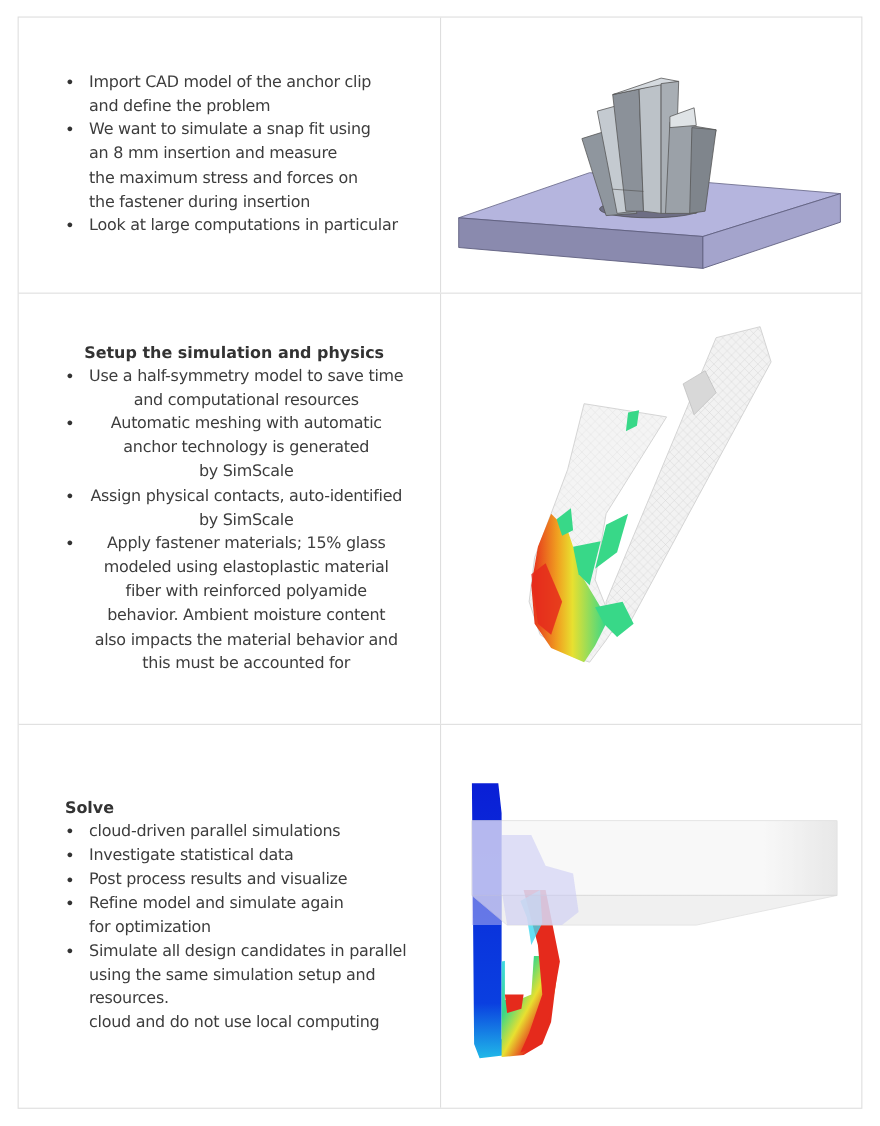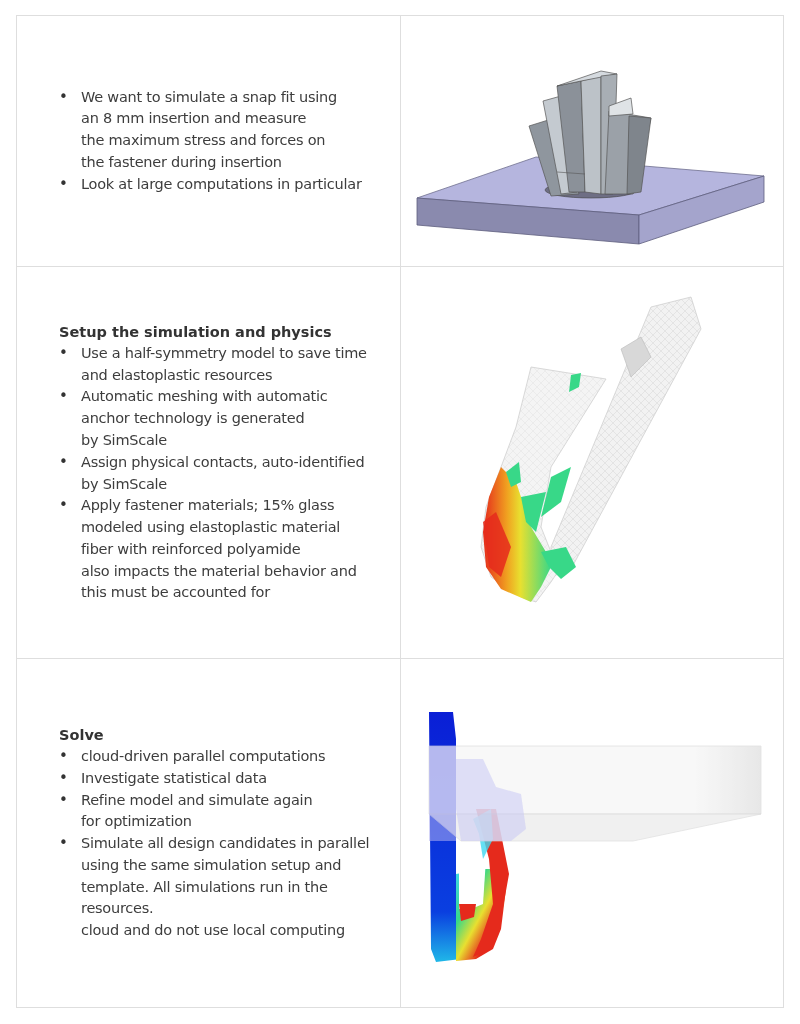--- a/index.html
+++ b/index.html
@@ -4,21 +4,21 @@
   <style>
     html, body { margin: 0; padding: 0; background: #ffffff; }
     body { width: 800px; height: 1024px; position: relative; overflow: hidden;
       font-family: "DejaVu Sans", sans-serif; color: #3a3a3a; }
     .grid { position: absolute; left: 16px; top: 15px; width: 768px; height: 993px;
       border: 1px solid #dedede; box-sizing: border-box; }
     .row { position: absolute; left: 0; width: 766px; display: flex;
       border-bottom: 1px solid #dedede; box-sizing: border-box; }
     .row:last-child { border-bottom: none; justify-content: center; }
     .row-1 { top: 0; height: 251px; }
-    .row-2 { top: 251px; height: 392px; }
+    .row-2 { top: 251px; height: 392px; text-align: center; }
     .row-3 { top: 643px; height: 348px; }
     .cell-text { width: 384px; border-right: 1px solid #dedede; box-sizing: border-box;
       display: flex; align-items: center; }
     .cell-image { width: 382px; position: relative; }
     .content { padding-left: 42px; padding-right: 10px; }
     .heading { font-weight: bold; font-size: 14.5px; line-height: 22px; color: #333; margin: 0; }
     ul { margin: 0; padding: 0; list-style: none; }
     li { position: relative; padding-left: 22px; font-size: 14.5px; line-height: 21.8px;
       letter-spacing: -0.25px; color: #3d3d3d; }
     li::before { content: "•"; position: absolute; left: 0; top: 0; font-size: 15px; color: #333; }
@@ -28,20 +28,24 @@
 </head>
 <body>
 
 <div class="grid">
 
   <div class="row row-1">
     <div class="cell-text">
       <div class="content">
         <ul>
           <li>
+            <span class="line">Import CAD model of the anchor clip</span>
+            <span class="line">and define the problem</span>
+          </li>
+          <li>
             <span class="line">We want to simulate a snap fit using</span>
             <span class="line">an 8 mm insertion and measure</span>
             <span class="line">the maximum stress and forces on</span>
             <span class="line">the fastener during insertion</span>
           </li>
           <li>
             <span class="line">Look at large computations in particular</span>
           </li>
         </ul>
       </div>
@@ -71,35 +75,36 @@
     </div>
   </div>
 
   <div class="row row-2">
     <div class="cell-text">
       <div class="content">
         <p class="heading">Setup the simulation and physics</p>
         <ul>
           <li>
             <span class="line">Use a half-symmetry model to save time</span>
-            <span class="line">and elastoplastic resources</span>
+            <span class="line">and computational resources</span>
           </li>
           <li>
             <span class="line">Automatic meshing with automatic</span>
             <span class="line">anchor technology is generated</span>
             <span class="line">by SimScale</span>
           </li>
           <li>
             <span class="line">Assign physical contacts, auto-identified</span>
             <span class="line">by SimScale</span>
           </li>
           <li>
             <span class="line">Apply fastener materials; 15% glass</span>
             <span class="line">modeled using elastoplastic material</span>
             <span class="line">fiber with reinforced polyamide</span>
+            <span class="line">behavior. Ambient moisture content</span>
             <span class="line">also impacts the material behavior and</span>
             <span class="line">this must be accounted for</span>
           </li>
         </ul>
       </div>
     </div>
     <div class="cell-image">
       <svg width="382" height="390" viewBox="0 0 382 390">
         <defs>
           <pattern id="mesh" width="8" height="8" patternUnits="userSpaceOnUse">
@@ -131,33 +136,35 @@
       </svg>
     </div>
   </div>
 
   <div class="row row-3">
     <div class="cell-text">
       <div class="content">
         <p class="heading">Solve</p>
         <ul>
           <li>
-            <span class="line">cloud-driven parallel computations</span>
+            <span class="line">cloud-driven parallel simulations</span>
           </li>
           <li>
             <span class="line">Investigate statistical data</span>
+          </li>
+          <li>
+            <span class="line">Post process results and visualize</span>
           </li>
           <li>
             <span class="line">Refine model and simulate again</span>
             <span class="line">for optimization</span>
           </li>
           <li>
             <span class="line">Simulate all design candidates in parallel</span>
             <span class="line">using the same simulation setup and</span>
-            <span class="line">template. All simulations run in the</span>
             <span class="line">resources.</span>
             <span class="line">cloud and do not use local computing</span>
           </li>
         </ul>
       </div>
     </div>
     <div class="cell-image">
       <svg width="382" height="348" viewBox="0 0 382 348">
         <defs>
           <linearGradient id="leg" x1="0" y1="0" x2="1" y2="1">

